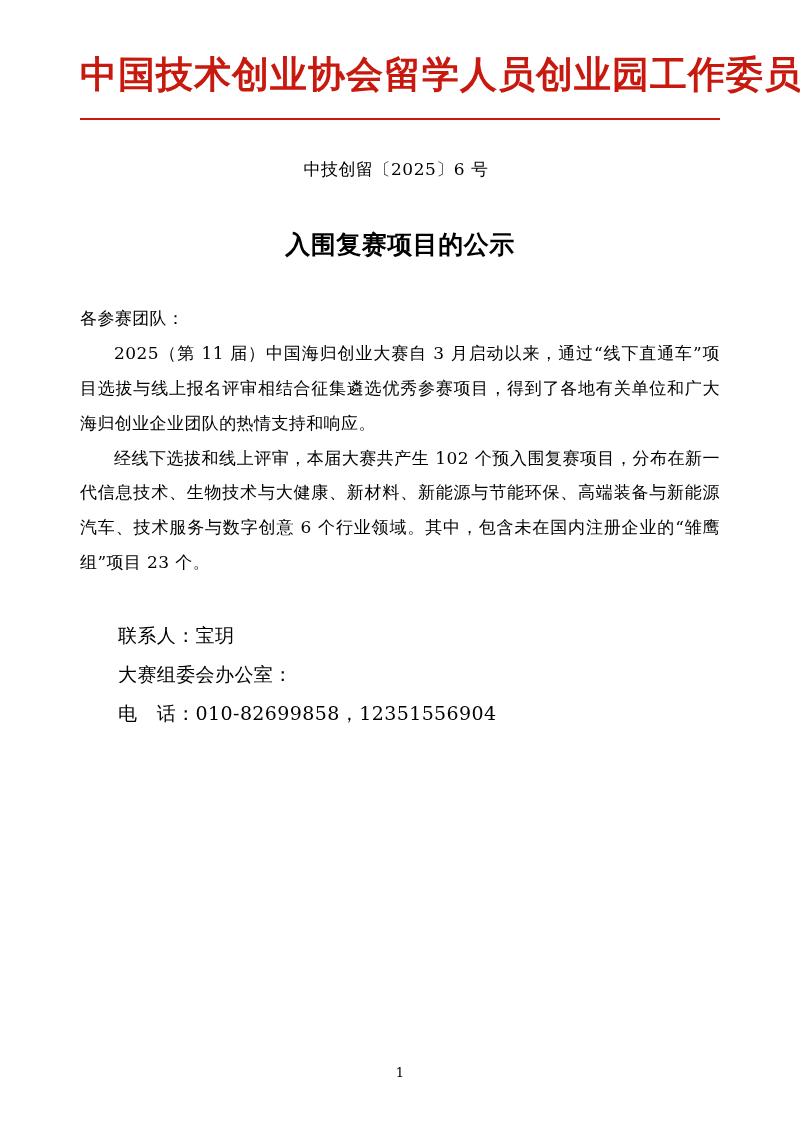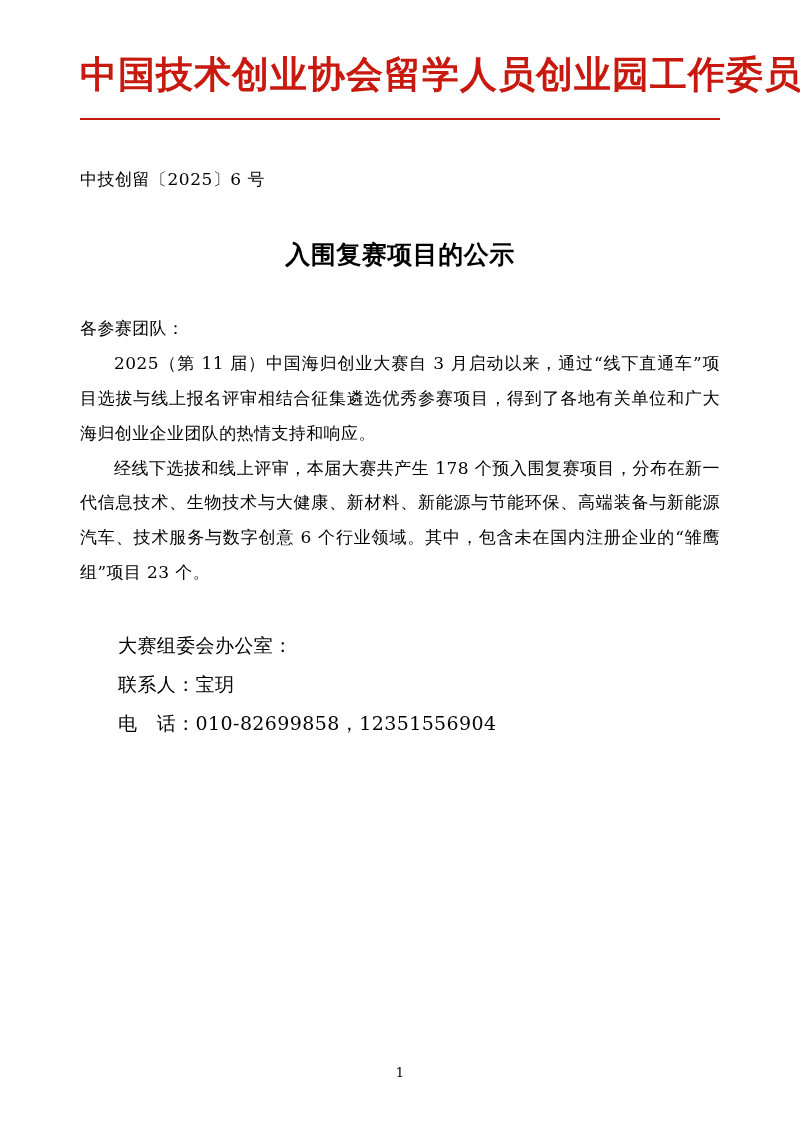--- a/index.html
+++ b/index.html
@@ -38,22 +38,22 @@
     white-space: nowrap;
   }
   .letterhead-rule {
     margin-top: 22px;
     height: 2px;
     background: #c8190f;
   }
 
   
   .docnum-row {
-    margin-top: 48px;
-    text-align: left;
+    margin-top: 38px;
+    text-align: center;
     padding-right: 8px;
   }
   .docnum {
     font-size: 17px;
     letter-spacing: 0.5px;
   }
 
   
   .doc-title {
     margin-top: 42px;
@@ -121,24 +121,24 @@
     <span class="docnum">中技创留〔2025〕6 号</span>
   </div>
 
   <div class="doc-title">
     <span class="line">入围复赛项目的公示</span>
   </div>
 
   <div class="body-block">
     <p class="salutation">各参赛团队：</p>
     <p class="para">2025（第 11 届）中国海归创业大赛自 3 月启动以来，通过“线下直通车”项目选拔与线上报名评审相结合征集遴选优秀参赛项目，得到了各地有关单位和广大海归创业企业团队的热情支持和响应。</p>
-    <p class="para">经线下选拔和线上评审，本届大赛共产生 178 个预入围复赛项目，分布在新一代信息技术、生物技术与大健康、新材料、新能源与节能环保、高端装备与新能源汽车、技术服务与数字创意 6 个行业领域。其中，包含未在国内注册企业的“雏鹰组”项目 23 个。</p>
+    <p class="para">经线下选拔和线上评审，本届大赛共产生 102 个预入围复赛项目，分布在新一代信息技术、生物技术与大健康、新材料、新能源与节能环保、高端装备与新能源汽车、技术服务与数字创意 6 个行业领域。其中，包含未在国内注册企业的“雏鹰组”项目 23 个。</p>
   </div>
 
   <div class="signoff">
+    <div>联系人：宝玥</div>
     <div>大赛组委会办公室：</div>
-    <div>联系人：宝玥</div>
     <div>电　话：010-82699858，12351556904</div>
   </div>
 
   <div class="page-number">1</div>
 
 </div>
 
 </body></html>

